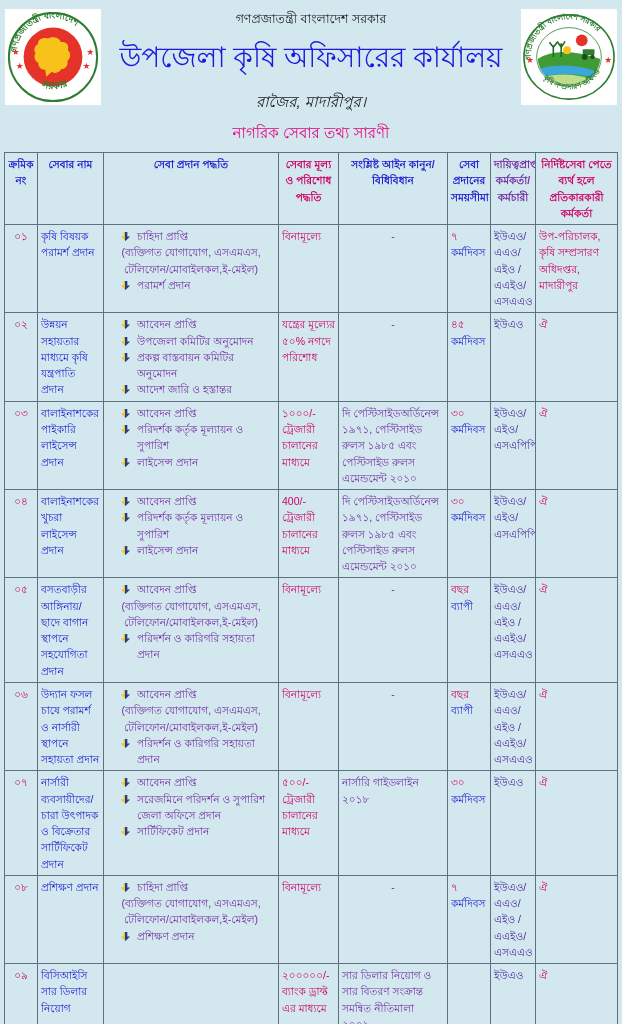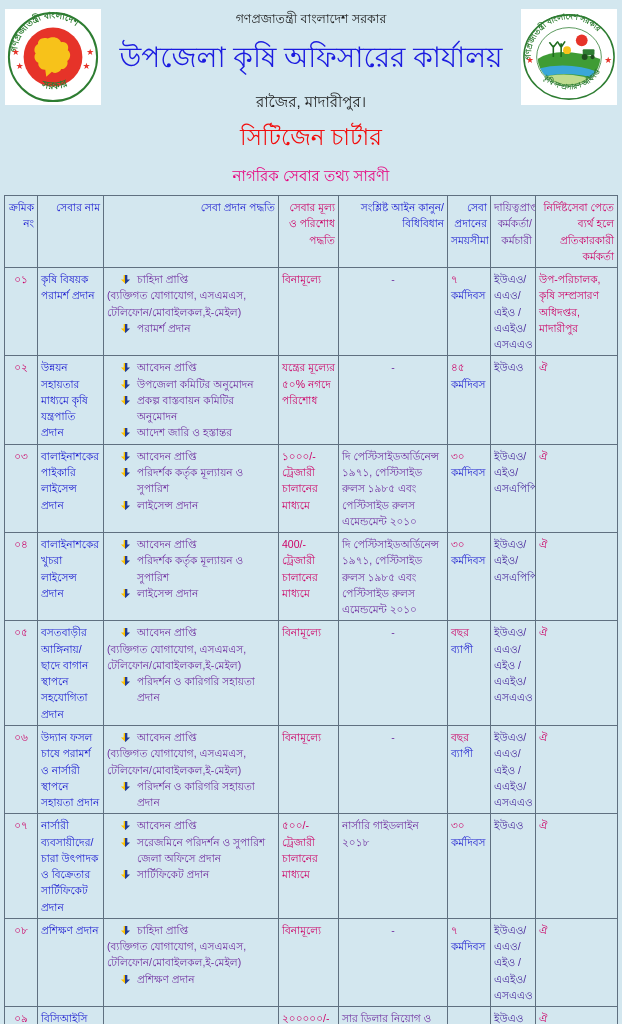--- a/index.html
+++ b/index.html
@@ -11,46 +11,46 @@
   }
   .page { width: 622px; padding: 4px 4px 8px 4px; }
 
   
   .header { display: flex; align-items: flex-start; justify-content: space-between; padding-top: 4px; }
   .logo { width: 98px; height: 98px; flex: 0 0 auto; }
   .logo svg { display: block; }
   .header-center { flex: 1 1 auto; text-align: center; padding-top: 2px; }
   .gov-line   { font-size: 12.5px; color: #1a1a1a; }
   .office-line{ font-size: 28px; color: #1b1be0; margin-top: 6px; }
-  .loc-line   { font-size: 15px; color: #1a1a1a; margin-top: 7px; }
+  .loc-line   { font-size: 15px; color: #1a1a1a; margin-top: 7px; font-style: italic; }
   .url-line   { font-size: 13px; font-weight: bold; color: #2742c8; margin-top: 6px; display: inline-block; text-decoration: none; }
   .charter-line { font-size: 23px; color: #f20d0d; margin-top: 4px; }
   .caption-line { font-size: 15px; color: #e6007e; margin-top: 6px; text-align: center; }
 
   
   table { border-collapse: collapse; table-layout: fixed; width: 614px; margin: 6px auto 0 auto; }
   th, td { border: 1px solid #5f7080; vertical-align: top; padding: 3px 3px; font-size: 10.5px; line-height: 1.55; overflow: hidden; }
-  th { font-weight: normal; text-align: right; height: 64px; }
+  th { font-weight: bold; text-align: center; height: 64px; }
   th.c-blue    { color: #1b1bd0; }
   th.c-magenta { color: #cc0066; margin-left: 38px; }
   th.c-purple  { color: #7030a0; }
 
   td.serial  { color: #cc0066; text-align: center; margin-top: 40px; }
   td.name    { color: #1b1bd0; }
   td.methods { color: #7030a0; }
   td.fee     { color: #cc0066; }
   td.law     { color: #7030a0; }
   td.law.center { text-align: center; color: #7030a0; }
   td.time    { }
   td.officer { color: #4b2d9e; }
   td.remedy  { color: #cc0066; }
 
   .m-line { position: relative; padding-left: 30px; }
   .m-line .b-icon { position: absolute; left: 13px; top: 2px; }
-  .m-line.plain { padding-left: 0; }
+  .m-line.plain { padding-left: 0; text-align: center; }
   .t-num  { display: block; color: #cc0066; }
   .t-unit { display: block; color: #1b1bd0; }
 </style>
 </head>
 <body>
 
 <div class="page">
 
   <div class="header">
 
@@ -76,21 +76,20 @@
           <text x="84" y="48">★</text>
             <text x="80" y="62">★</text>
         </g>
       </svg>
     </div>
 
     <div class="header-center">
       <div class="gov-line">গণপ্রজাতন্ত্রী বাংলাদেশ সরকার</div>
       <div class="office-line">উপজেলা কৃষি অফিসারের কার্যালয়</div>
       <div class="loc-line">রাজৈর, মাদারীপুর।</div>
-      <div class="charter-line">সিটিজেন চার্টার</div>
     </div>
 
     <div class="logo">
       <svg width="98" height="98" viewBox="0 0 100 100">
         <rect x="1" y="1" width="98" height="98" fill="#ffffff"></rect>
         <ellipse cx="50" cy="50" rx="46" ry="43" fill="#ffffff" stroke="#2e7d32" stroke-width="1.6"></ellipse>
         <ellipse cx="50" cy="50" rx="33" ry="30" fill="#ffffff" stroke="#2e7d32" stroke-width="0.8"></ellipse>
         <clipPath id="sceneClip">
             <ellipse cx="50" cy="50" rx="32" ry="29"></ellipse>
           </clipPath>

